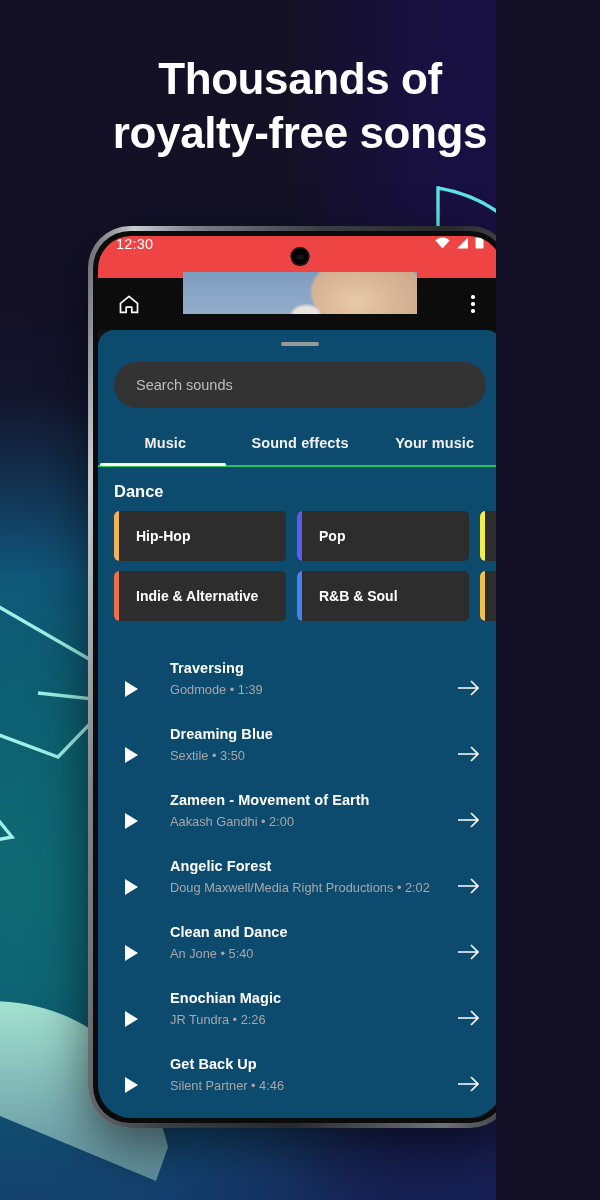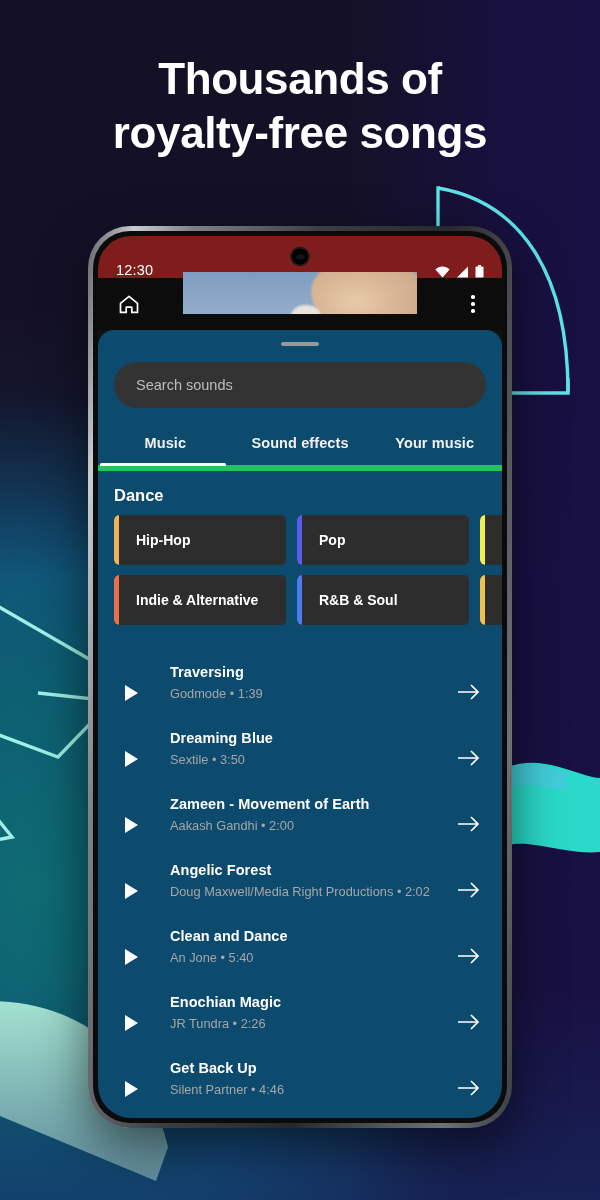--- a/index.html
+++ b/index.html
@@ -4,21 +4,21 @@
 <style>
   * { box-sizing: border-box; margin: 0; padding: 0; }
   html, body {
     width: 600px; height: 1200px;
     overflow: hidden;
     font-family: "Liberation Sans", sans-serif;
     background: #141127;
   }
   #stage {
     position: relative;
-    width: 600px; height: 1200px;
+    width: 496px; height: 1200px;
     overflow: hidden;
     background: #141127;
   }
 
   
   .bg-layer { position: absolute; inset: 0; }
   #bg-base {
     background:
       radial-gradient(115% 70% at 6% 74%, #0f6b74 0%, #0d5f72 24%, #11547a 42%, rgba(20,17,39,0) 74%),
       linear-gradient(115deg, #0d5566 0%, #123a63 30%, #1a1d52 58%, #191442 76%, #141127 100%);
@@ -81,23 +81,23 @@
     width: 100%; height: 100%;
     border-radius: 33px;
     background: #121212;
     overflow: hidden;
   }
 
   
   #statusbar {
     position: relative;
     height: 42px;
-    display: flex; align-items: flex-end;
+    display: flex; align-items: flex-start;
     padding: 0 18px;
-    background: #7f1d1d;
+    background: #ef4444;
   }
   #status-time { color: #fff; font-size: 14.5px; font-weight: 500; letter-spacing: .2px; }
   #status-icons { margin-left: auto; display: flex; align-items: center; gap: 6px; }
   #camera-hole {
     position: absolute; left: 50%; top: 11px; transform: translateX(-50%);
     width: 19px; height: 19px; border-radius: 50%;
     background: #000; box-shadow: inset 0 0 0 1.5px #1d1f22;
   }
   #camera-hole::after{
     content:""; position:absolute; left:50%; top:50%; transform:translate(-50%,-50%);
@@ -161,21 +161,21 @@
     color: #c4c4c4; font-size: 14.5px;
     font-family: "Liberation Sans", sans-serif;
   }
   #search-input::placeholder { color: #bdbdbd; }
 
   
   #tabs {
     position: relative;
     display: flex;
     margin-top: 14px;
-    border-bottom: 6px solid #22c55e;
+    border-bottom: 2px solid #22c55e;
   }
   .tab {
     flex: 1;
     text-align: center;
     padding: 13px 0 14px;
     color: #f1f1f1;
     font-size: 14.5px;
     font-weight: 600;
     letter-spacing: .1px;
   }

